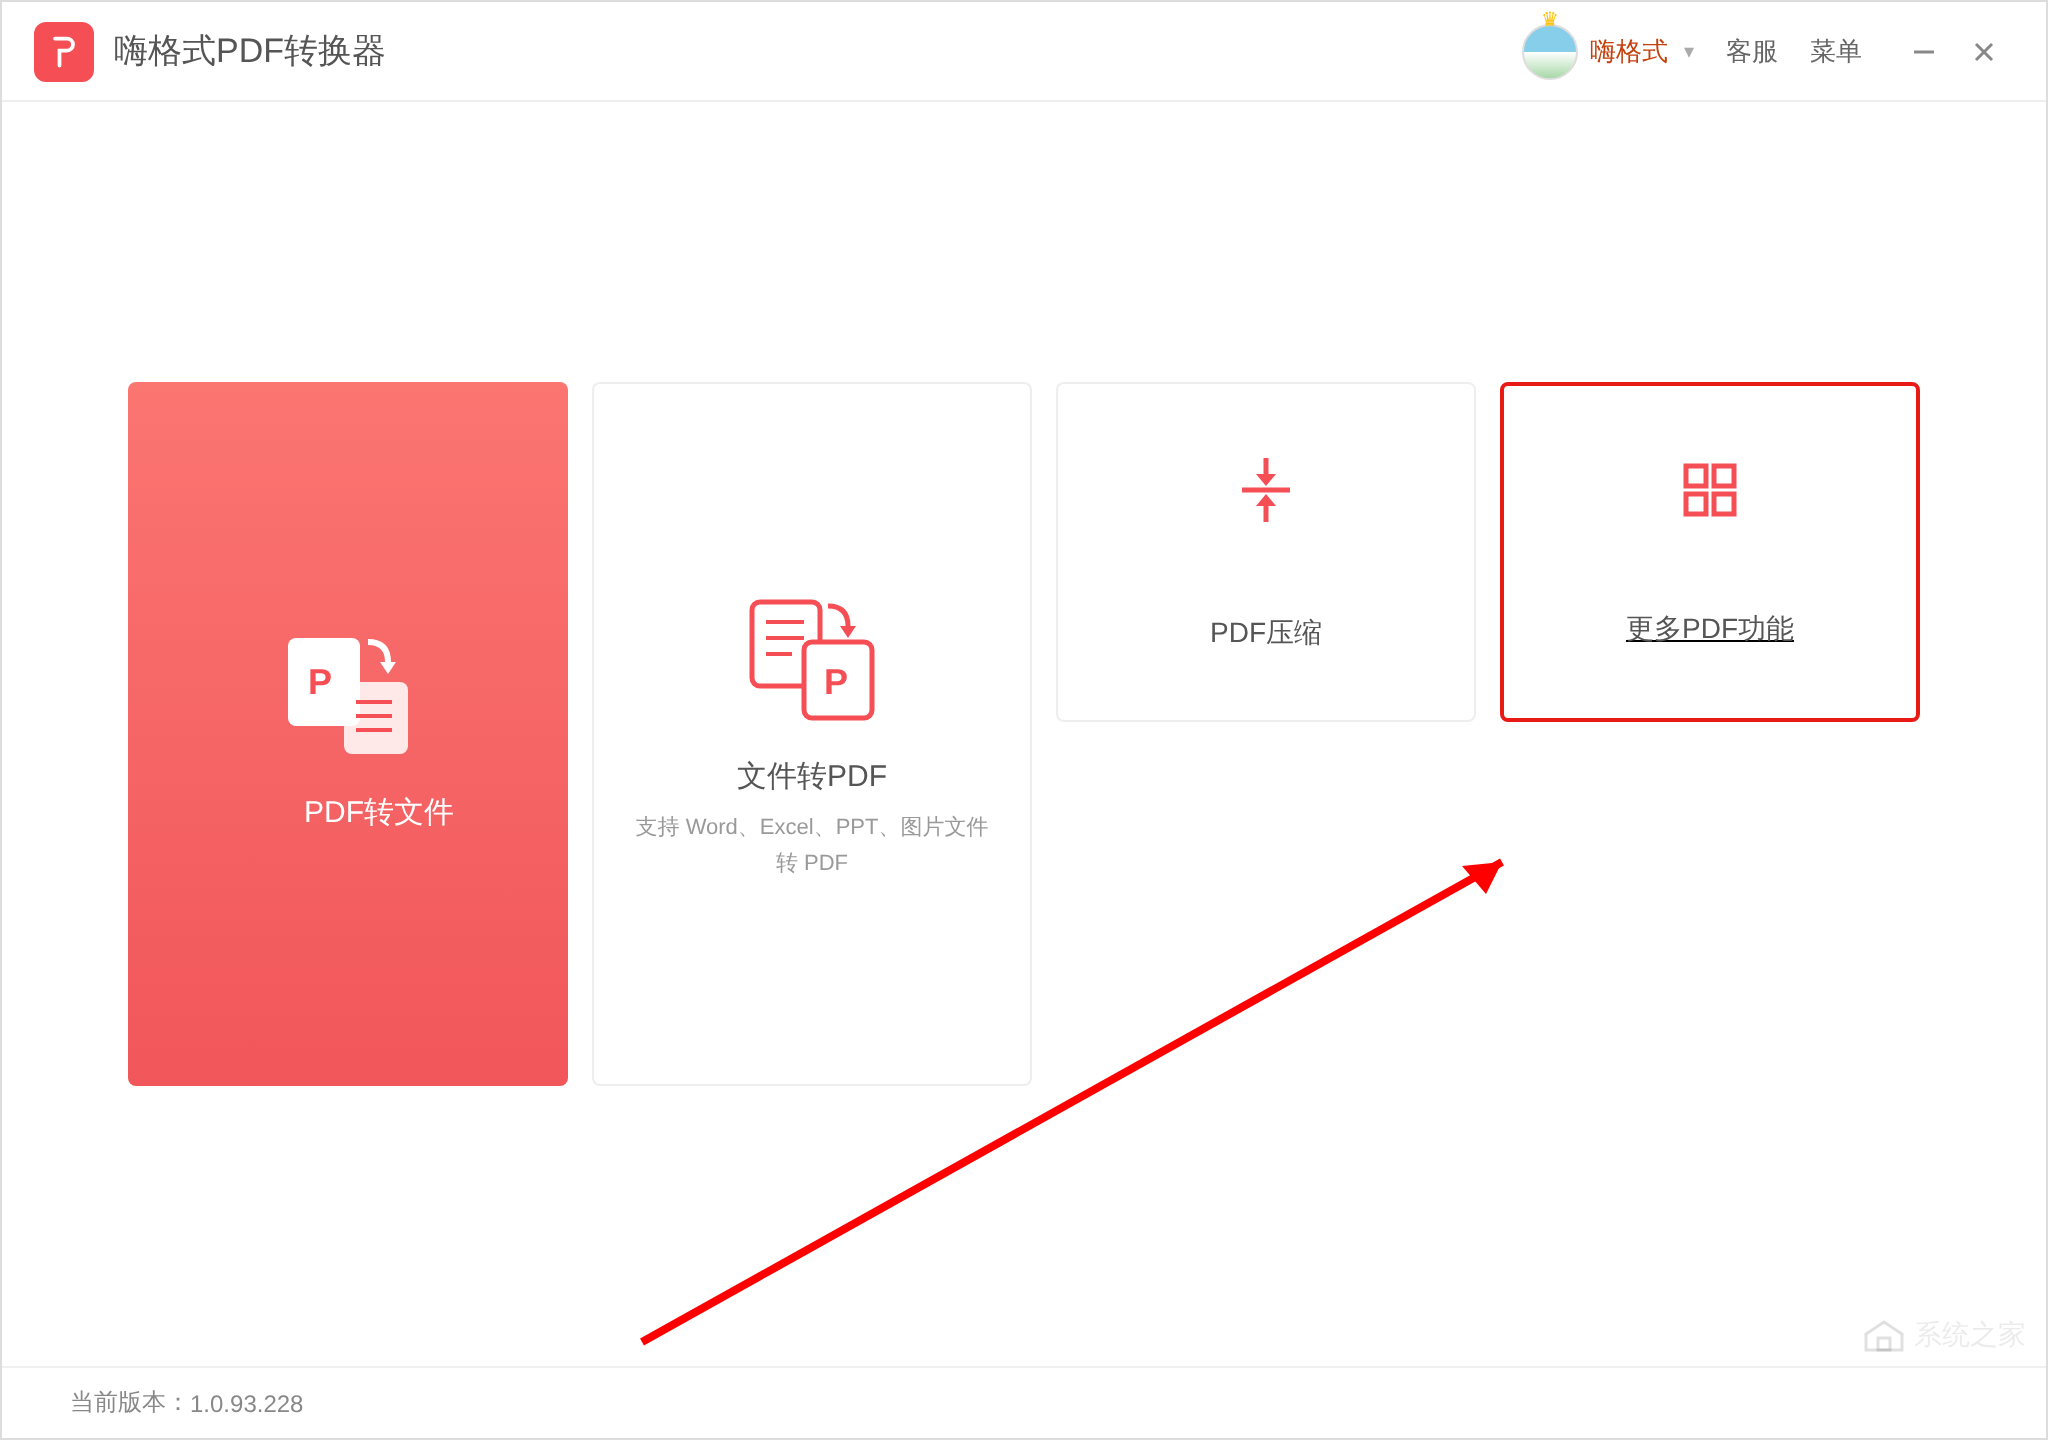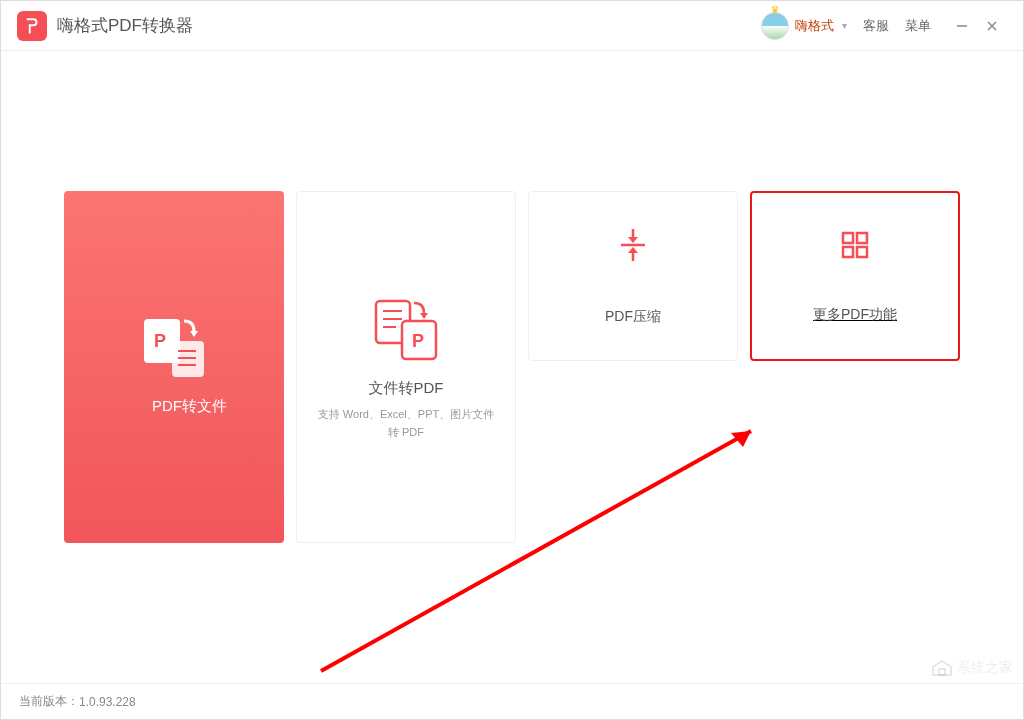--- a/index.html
+++ b/index.html
@@ -154,21 +154,21 @@
       margin-top: 33px;
     }
     .arrow-annotation {
       position: absolute;
       pointer-events: none;
     }
     .footer {
       height: 36px;
       display: flex;
       align-items: center;
-      padding: 0 18px;
+      padding: 0 34px;
       font-size: 12px;
       color: #888;
       border-top: 1px solid #f0f0f0;
     }
     .watermark {
       position: absolute;
       right: 10px;
       bottom: 6px;
       color: rgba(0,0,0,0.08);
       font-size: 14px;

